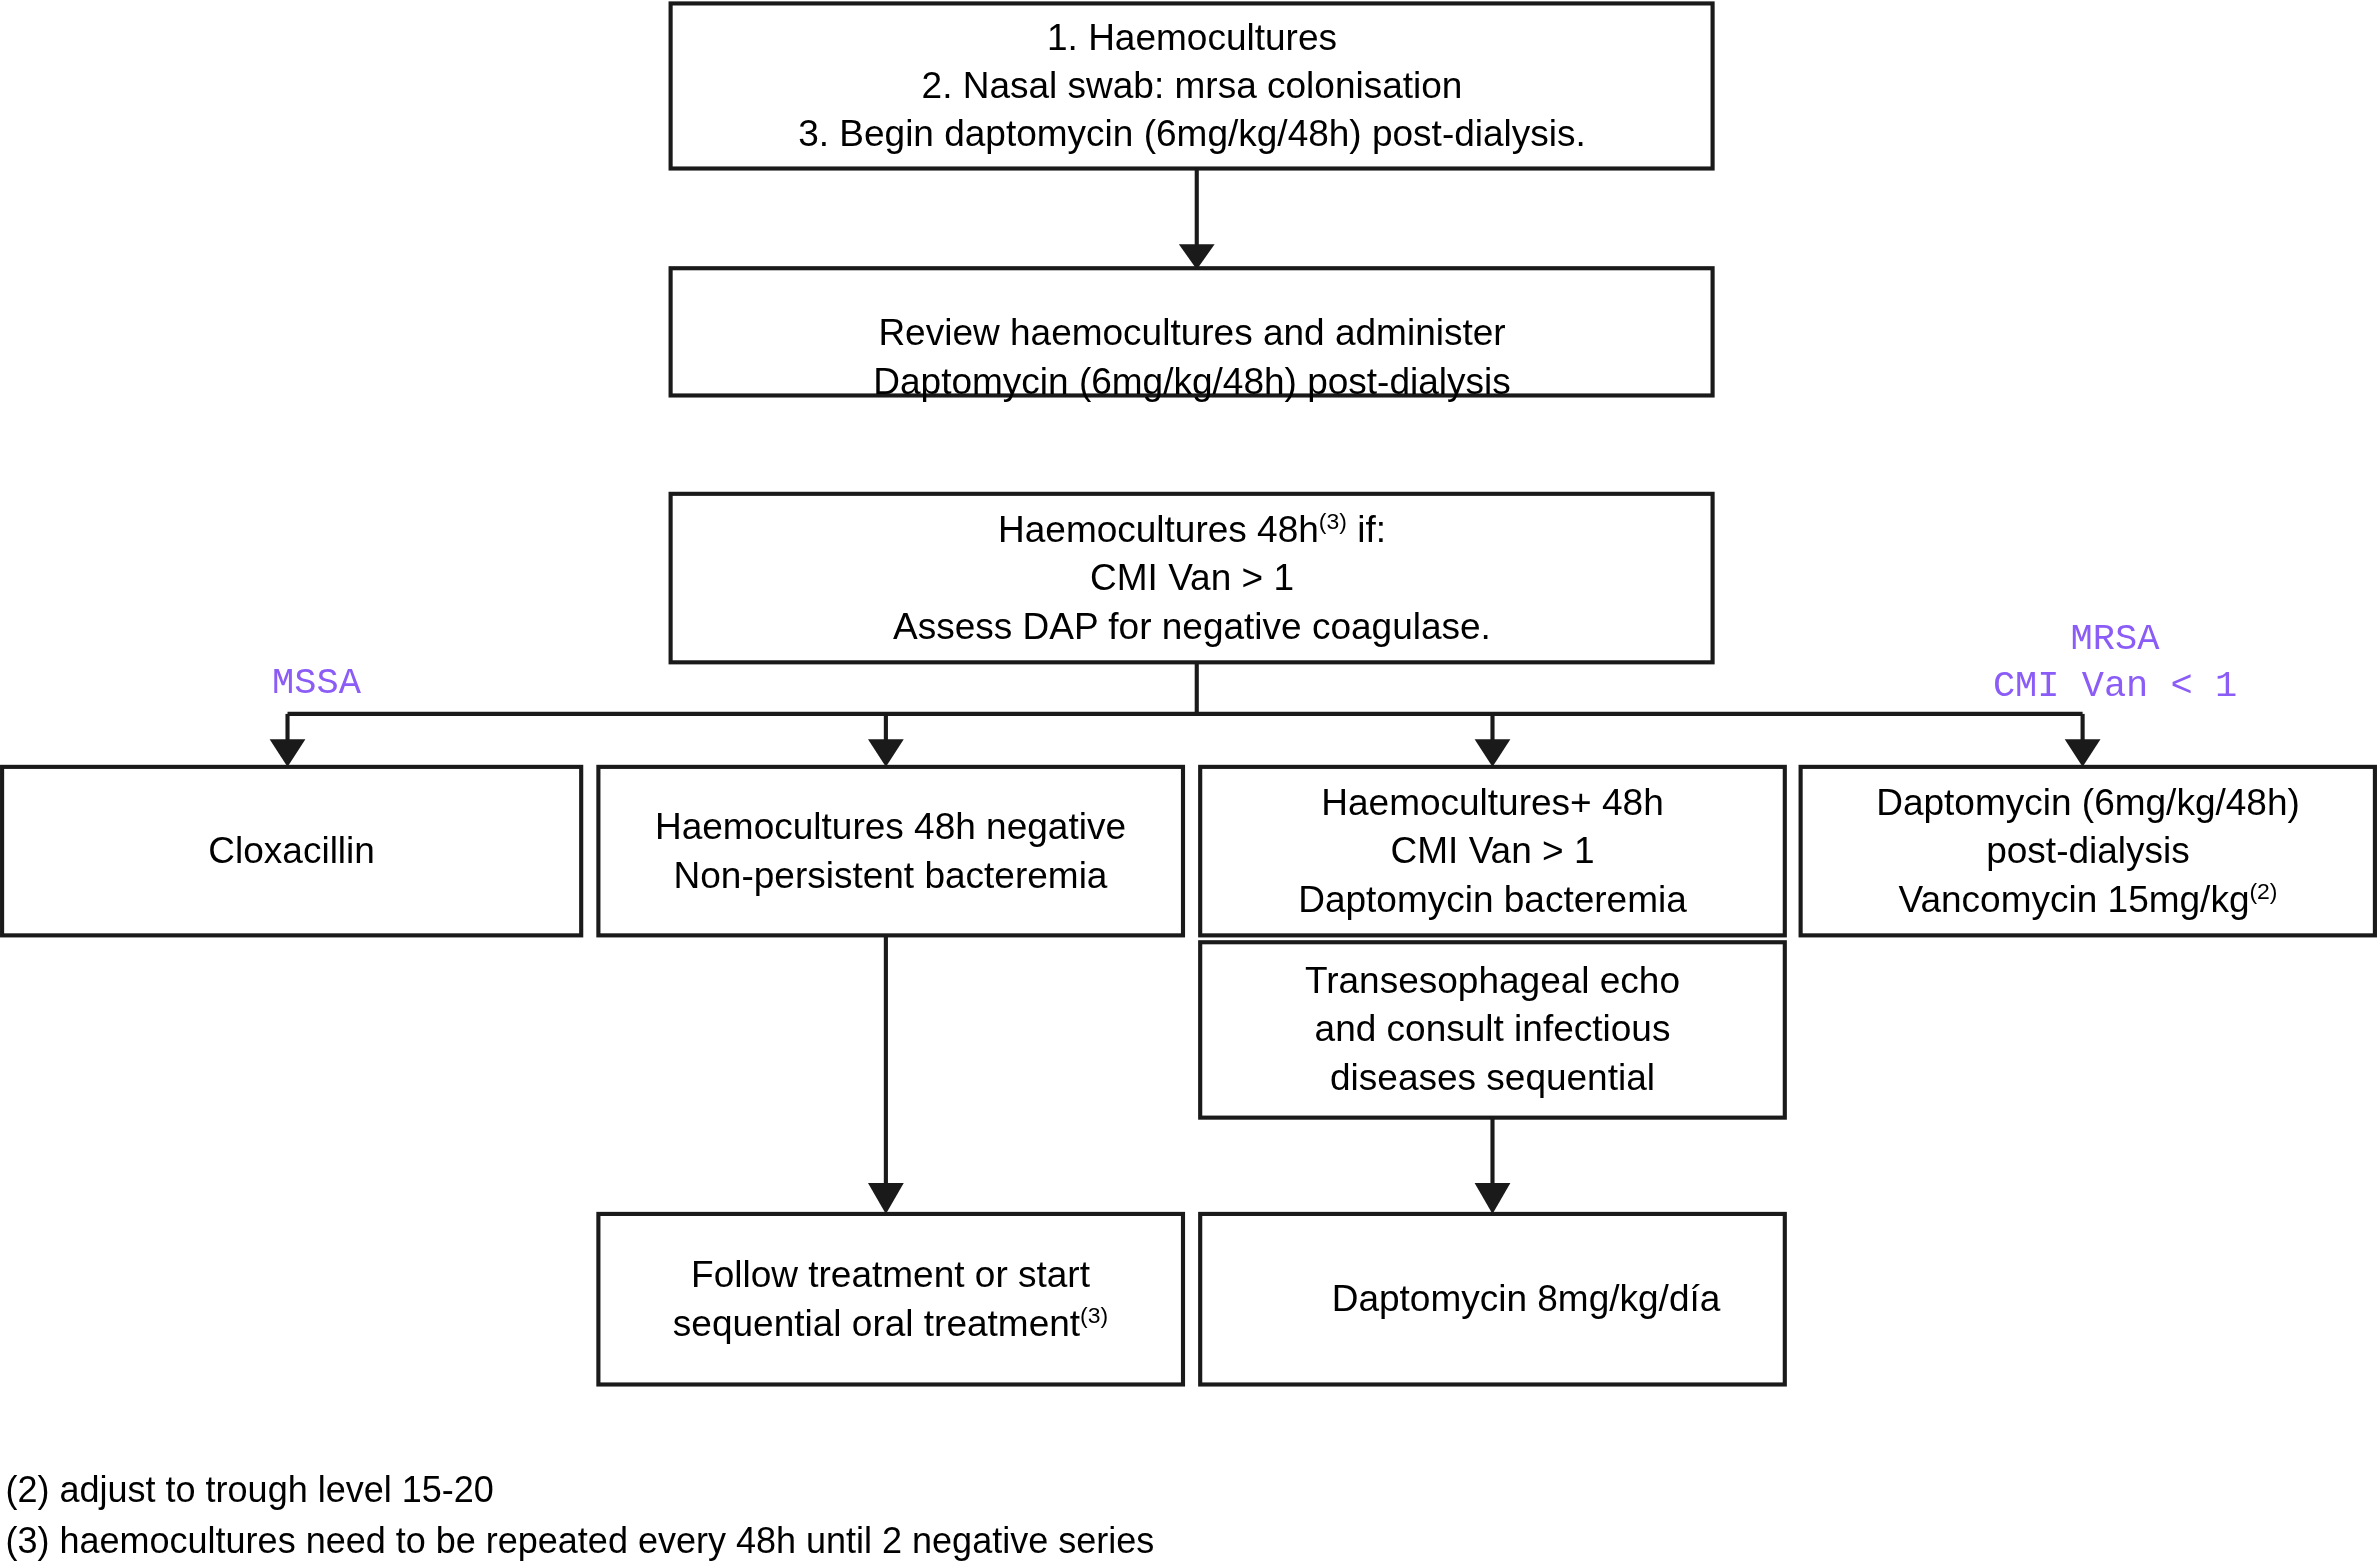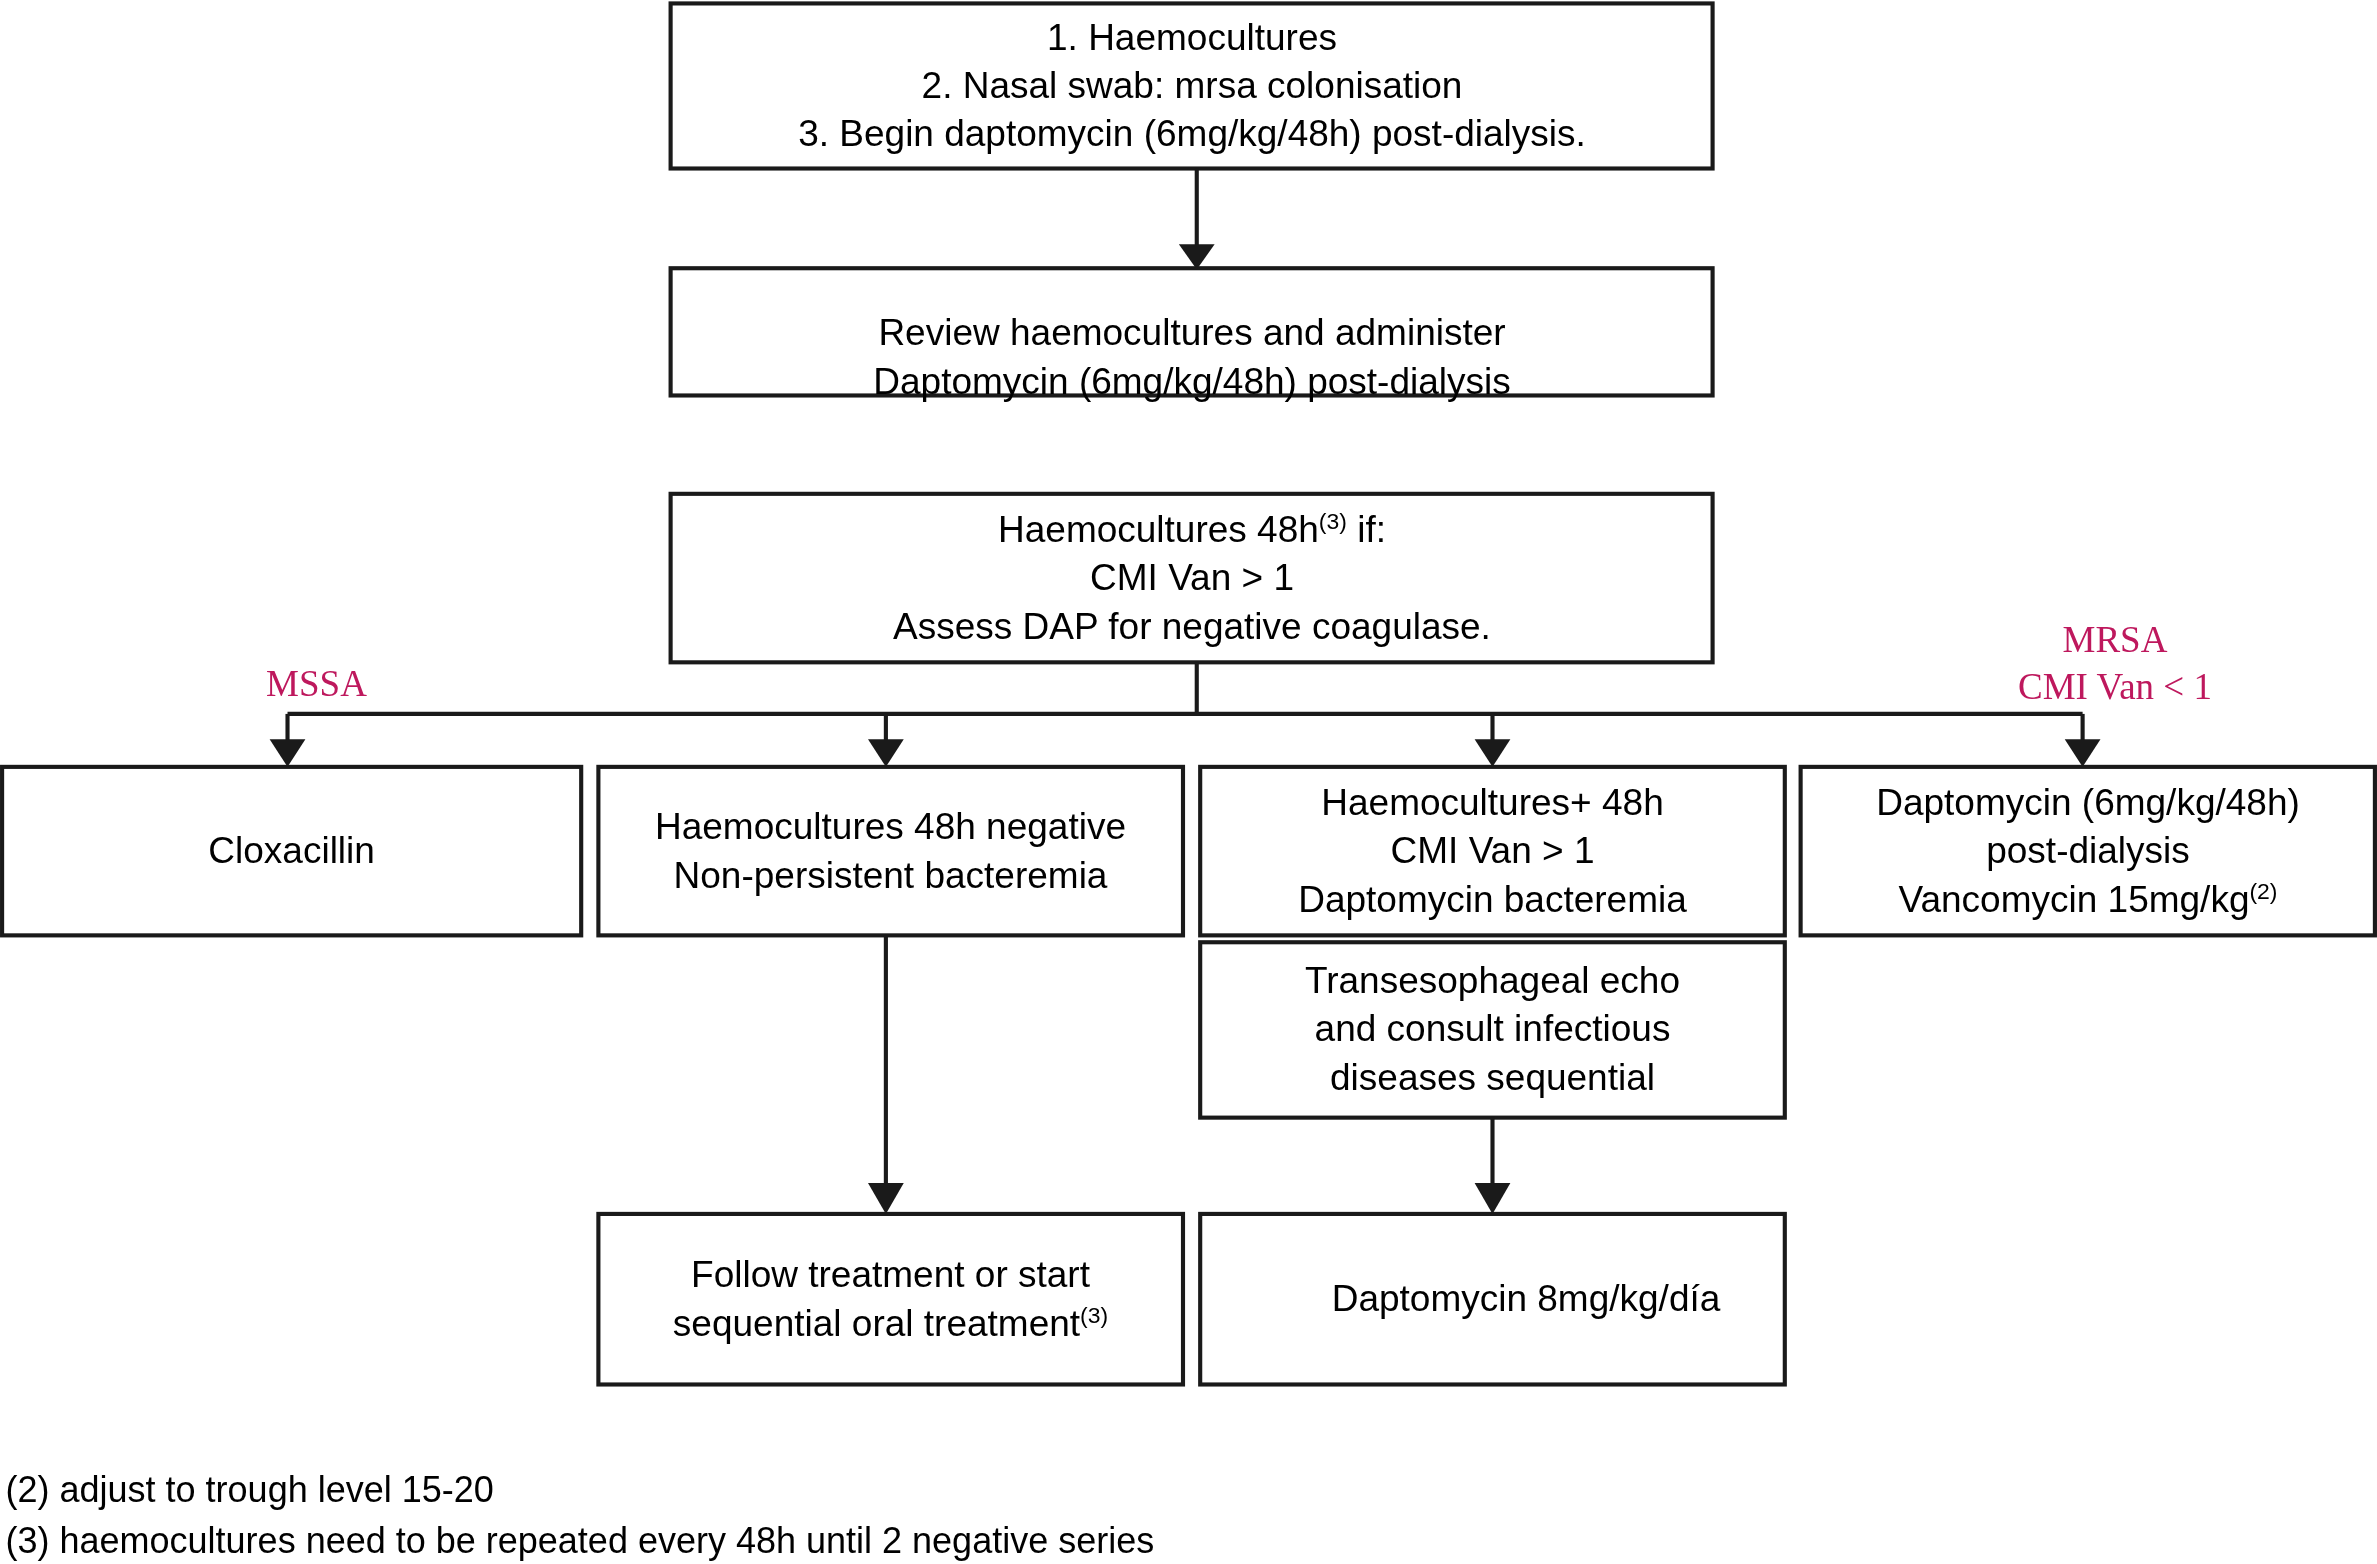--- a/index.html
+++ b/index.html
@@ -47,25 +47,25 @@
     text-align: right;
     color: #000000;
     font-size: 37px;
     line-height: 1.30;
     font-family: "Liberation Sans", sans-serif;
     pointer-events: none;
   }
   .boxtext .ln { white-space: nowrap; }
   .branch-label {
     position: absolute;
-    color: #be185d;
+    color: #8b5cf6;
     font-size: 37px;
     line-height: 1.28;
     text-align: center;
-    font-family: Liberation Serif, serif;
+    font-family: Liberation Mono, monospace;
     white-space: nowrap;
   }
   .footnotes {
     position: absolute;
     left: 5.5px;
     top: 1464px;
     color: #000000;
     font-size: 36px;
     line-height: 1.42;
     font-family: "Liberation Sans", sans-serif;

